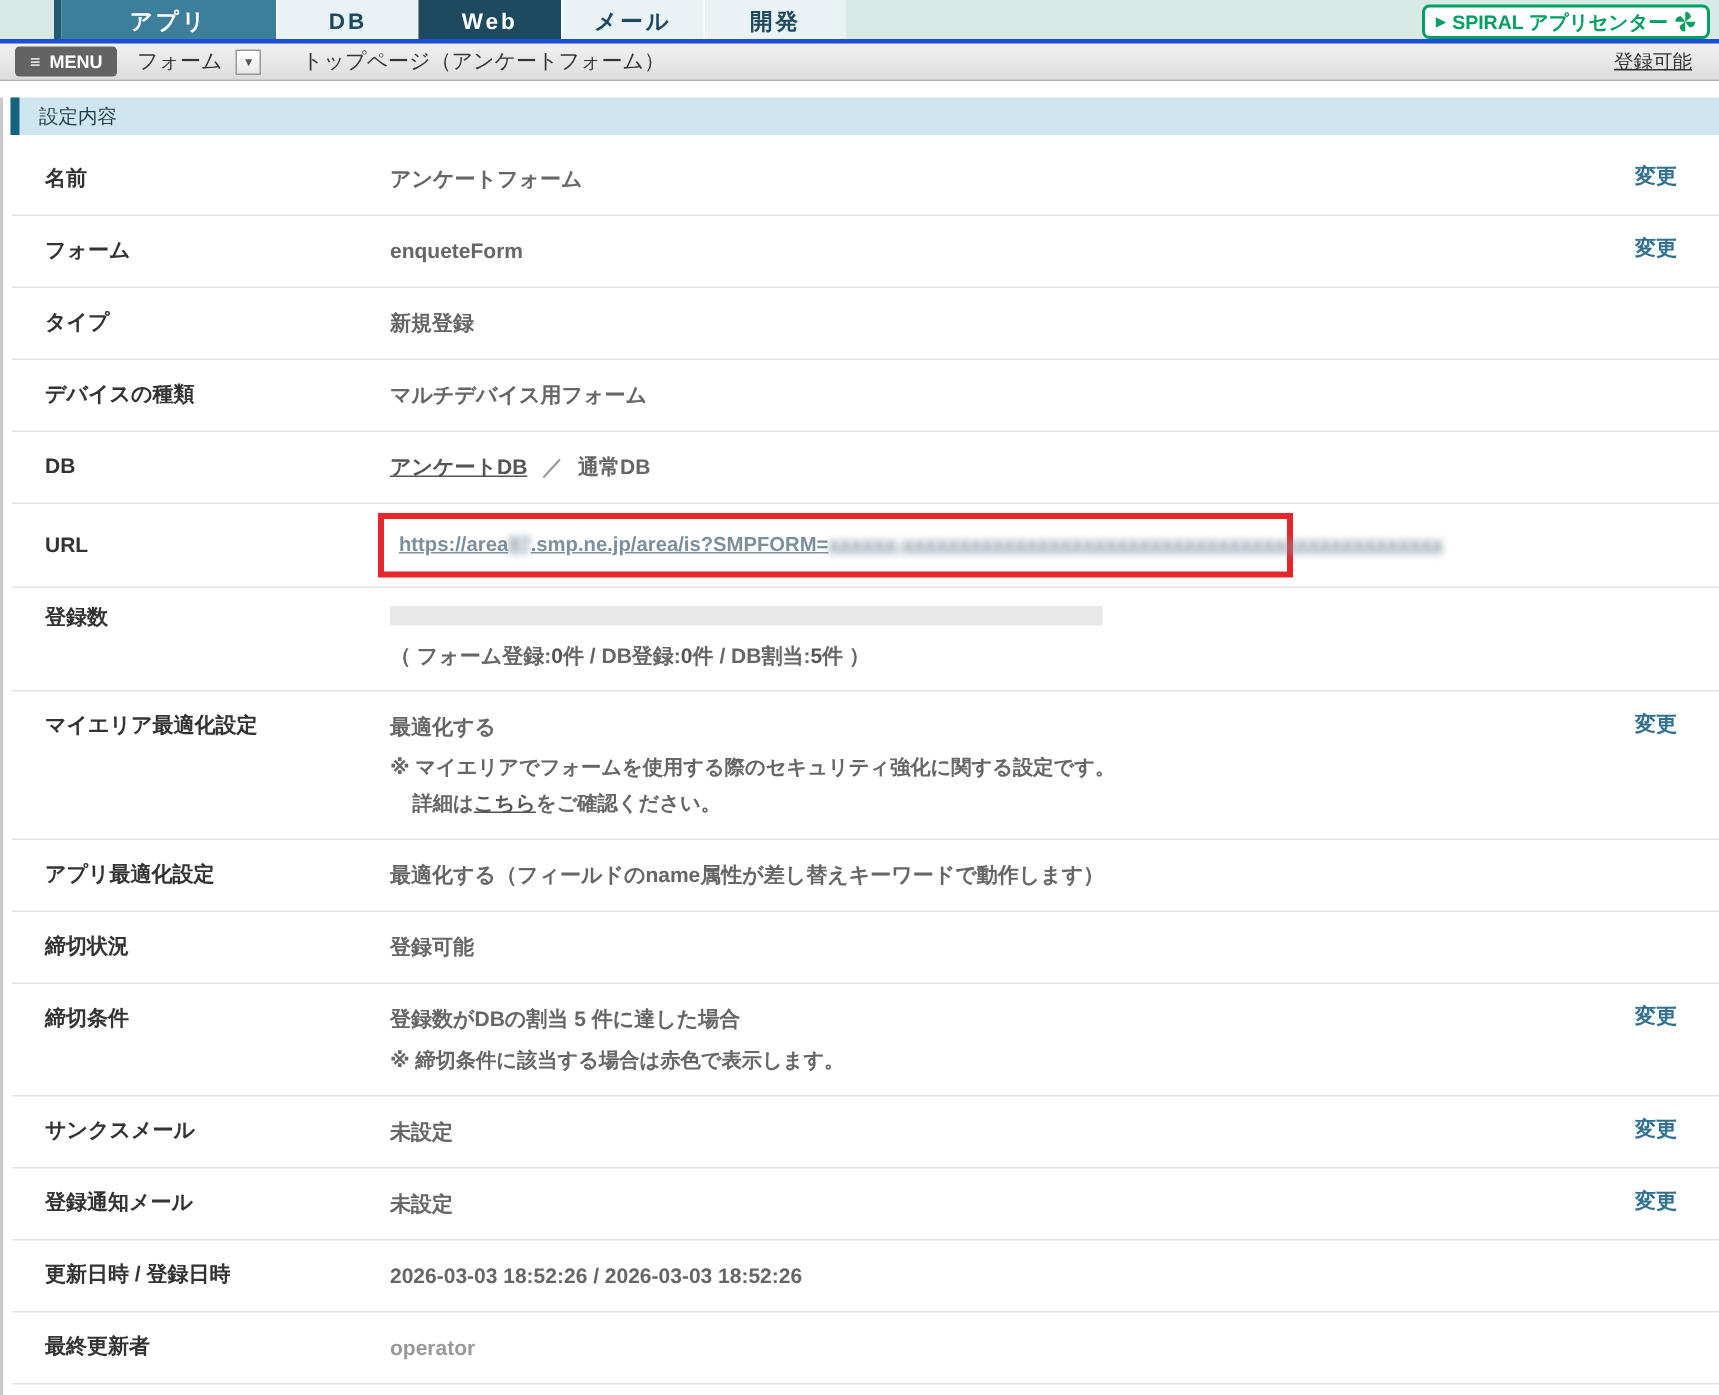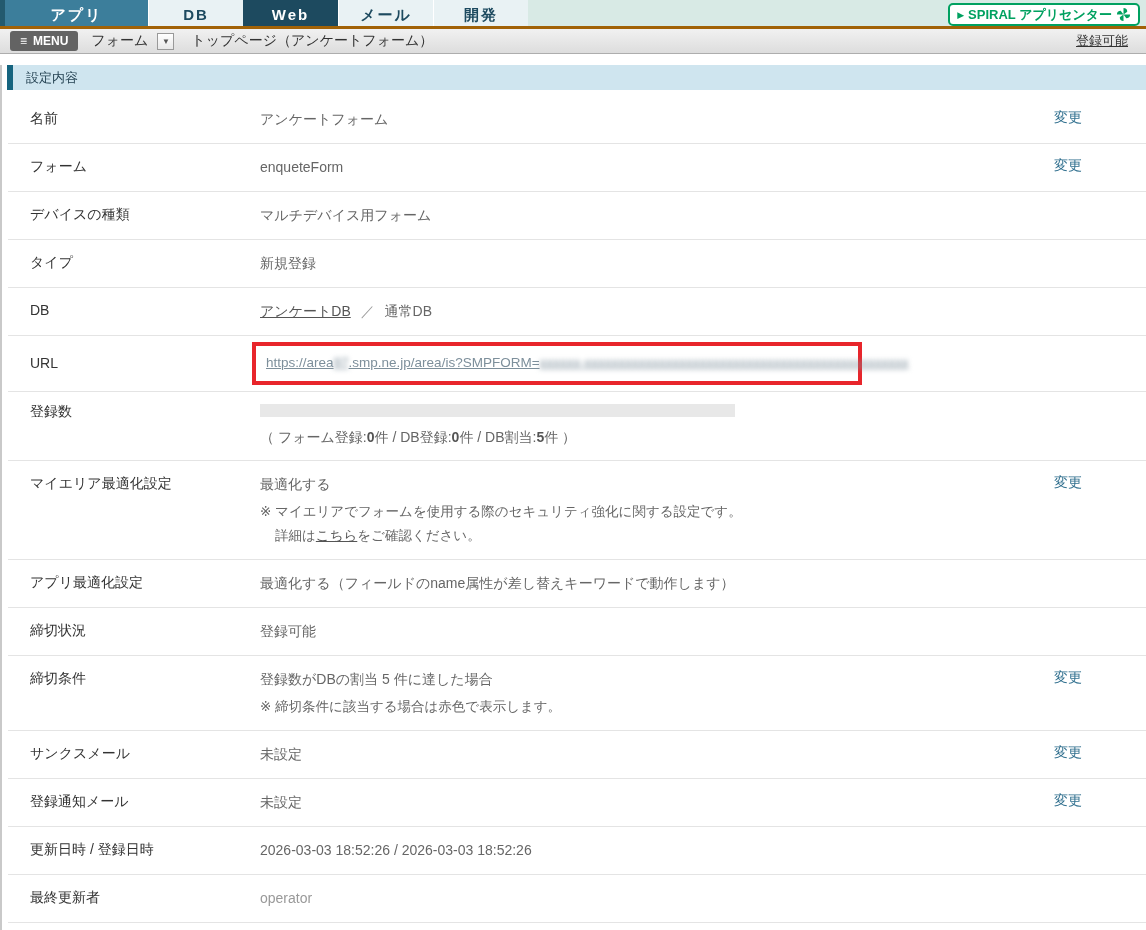--- a/index.html
+++ b/index.html
@@ -2,49 +2,49 @@
 <html><head>
 <meta charset="utf-8">
 <style>
   * { box-sizing: border-box; margin: 0; padding: 0; }
   html,body { width:1146px; height:930px; }
   body {
     font-family: "Liberation Sans", "DejaVu Sans", sans-serif;
     background:#fff; color:#333; overflow:hidden; position:relative;
   }
   
-  .tabbar { display:flex; height:29px; background:#d8eae5; border-bottom:3px solid #a16207; position:relative; }
+  .tabbar { display:flex; height:29px; background:#d8eae5; border-bottom:3px solid #1d4ed8; position:relative;padding-left:36px; }
   .tab-edge { width:5px; background:#235a6e; }
   .tab { width:95px; text-align:center; line-height:29px; font-weight:bold; font-size:15px; cursor:pointer; letter-spacing:2px; }
   .tab-app  { width:143px; background:#3c7e9b; color:#fff; }
   .tab-light{ background:#e9f2f4; color:#1d4a5f; border-left:1px solid #fff; }
   .tab-web  { background:#1d4a5f; color:#fff; }
   .spiral-btn { position:absolute; right:6px; top:3px; height:23px; display:flex; align-items:center; gap:4px;
     background:#fff; border:2px solid #00a160; border-radius:5px; color:#00a160; font-weight:bold;
     font-size:13px; padding:0 7px; cursor:pointer; }
   .spiral-caret { font-size:9px; }
   
   .menubar { display:flex; align-items:center; height:25px; background:linear-gradient(#f1f1f1,#dddddd);
     border-bottom:1px solid #adadad; padding:0 10px; gap:9px; }
   .menu-btn { display:flex; align-items:center; gap:6px; background:#636363; color:#fff; border-radius:3px;
     font-size:12px; font-weight:bold; padding:3px 10px; cursor:pointer; }
   .form-label { font-size:14px; color:#333; margin-left:4px; }
   .dropdown-box { width:17px; height:17px; background:linear-gradient(#fff,#e8e8e8); border:1px solid #999;
     font-size:8px; color:#555; display:flex; align-items:center; justify-content:center; cursor:pointer; }
-  .breadcrumb { font-size:14px; color:#333; margin-left:8px; }
+  .breadcrumb { font-size:14px; color:#333; margin-left:18px; }
   .back-link { margin-left:auto; font-size:13px; color:#333; text-decoration:underline; cursor:pointer; margin-right:8px; }
   
   .content { border-left:2px solid #c9c9c9; height:872px; position:relative; }
   .section-header { margin:11px 0 0 5px; background:#cfe5ef; border-left:6px solid #15647f; height:25px;
     line-height:25px; padding-left:13px; font-size:13px; color:#1f3d4d; }
-  .rows { margin-left:6px; margin-top:6px; }
+  .rows { margin-left:6px; margin-top:6px;font-weight:bold; }
   .row { display:flex; align-items:flex-start; padding:13px 0; border-bottom:1px solid #e4e4e4; font-size:14px; }
   .row-label { width:252px; padding-left:22px; color:#333; flex-shrink:0; padding-top:1px; }
   .row-value { flex:1; color:#666; line-height:1.5; }
-  .row-change { width:92px; text-align:left; padding-right:28px; flex-shrink:0; }
+  .row-change { width:92px; text-align:right; padding-right:28px; flex-shrink:0; }
   .change-link { color:#31708f; cursor:pointer; text-decoration:none; }
   .plain-link { color:#555; text-decoration:underline; cursor:pointer; }
   .note { color:#666; margin-top:7px; font-size:13.5px; }
   .note-indent { padding-left:15px; margin-top:3px; }
   
   .row-url { padding:6px 0;justify-content:center; }
   .url-box { display:inline-block; border:4px solid #e8252b; padding:6px 10px 8px; margin-left:-8px; width:610px; background:#fff; }
   .url-link { color:#7d8f9b; text-decoration:underline; cursor:pointer; white-space:nowrap; font-size:13.5px; }
   .blurred { filter:blur(2.5px); user-select:none; }
   
@@ -102,28 +102,28 @@
       <div class="row-change"><a class="change-link">変更</a></div>
     </div>
 
     <div class="row">
       <div class="row-label">フォーム</div>
       <div class="row-value">enqueteForm</div>
       <div class="row-change"><a class="change-link">変更</a></div>
     </div>
 
     <div class="row">
+      <div class="row-label">タイプ</div>
+      <div class="row-value">新規登録</div>
+      <div class="row-change"></div>
+    </div>
+
+    <div class="row">
       <div class="row-label">デバイスの種類</div>
       <div class="row-value">マルチデバイス用フォーム</div>
-      <div class="row-change"></div>
-    </div>
-
-    <div class="row">
-      <div class="row-label">タイプ</div>
-      <div class="row-value">新規登録</div>
       <div class="row-change"></div>
     </div>
 
     <div class="row">
       <div class="row-label">DB</div>
       <div class="row-value">
         <a class="plain-link">アンケートDB</a>
         <span style="color:#999; margin:0 6px;">／</span>
         <span>通常DB</span>
       </div>

